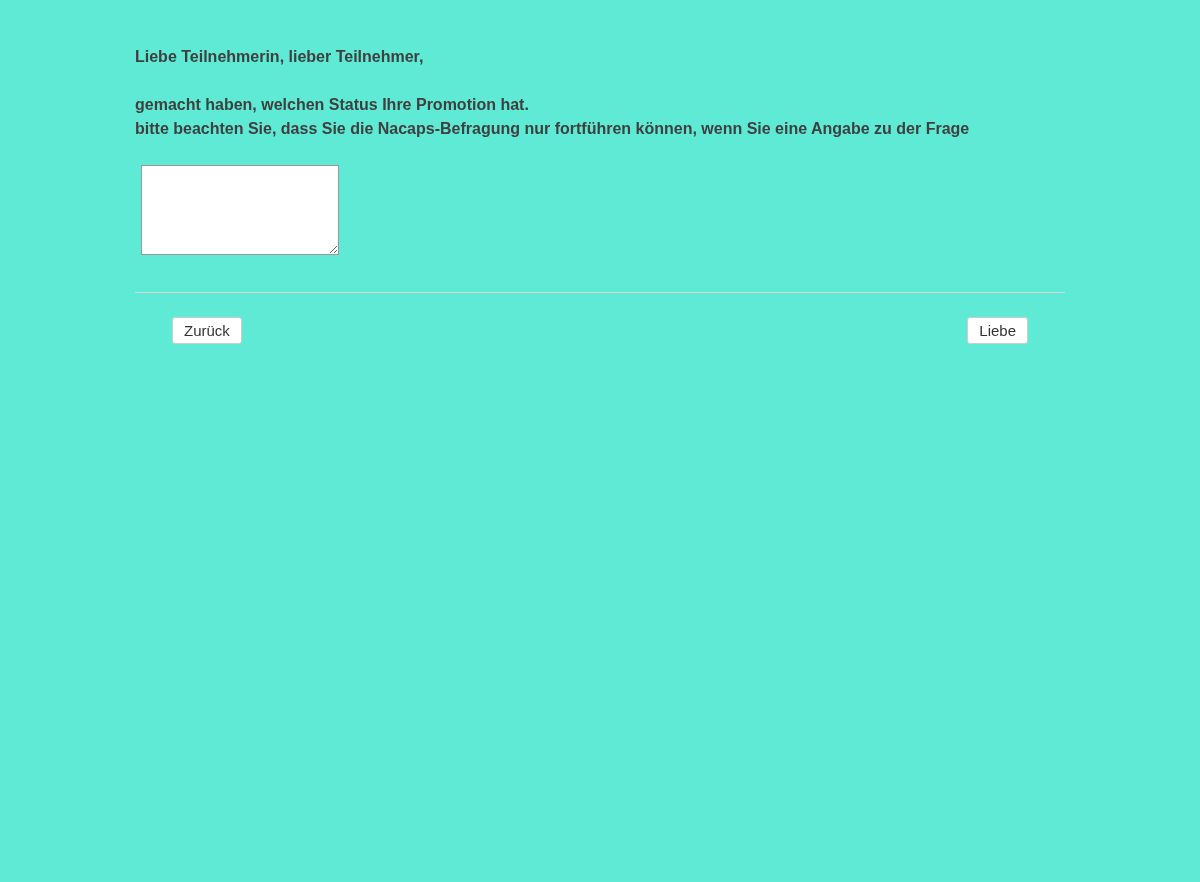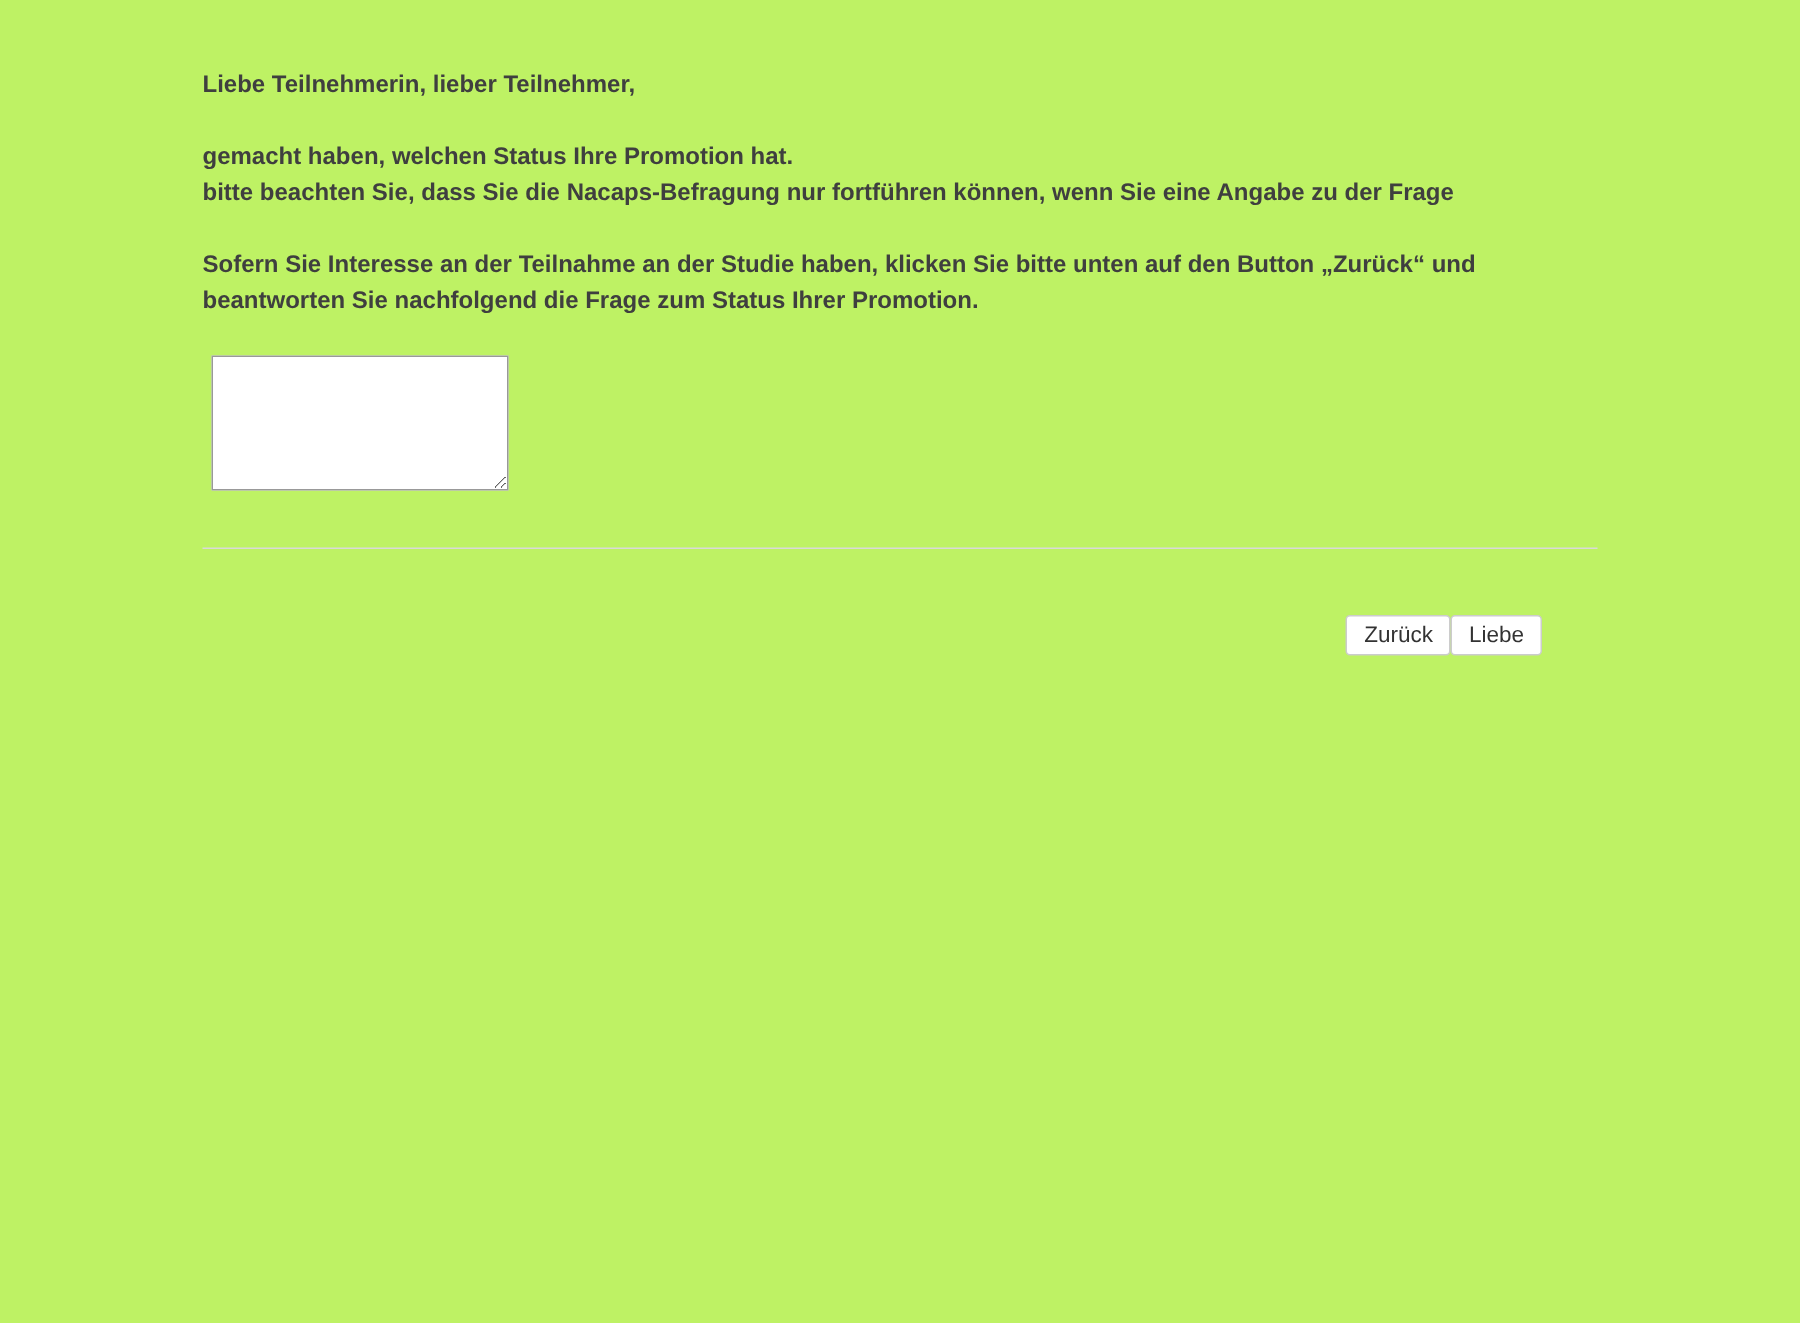--- a/index.html
+++ b/index.html
@@ -5,21 +5,21 @@
   * { box-sizing: border-box; }
   html, body {
     margin: 0;
     padding: 0;
     background: #ffffff;
     font-family: "Liberation Sans", sans-serif;
   }
   .page {
     width: 1200px;
     height: 882px;
-    background: #bef264;
+    background: #5eead4;
     overflow: hidden;
   }
   .container {
     width: 930px;
     margin: 0 auto;
     padding-top: 45px;
   }
   .para {
     margin: 0 0 24px 0;
     font-size: 16px;
@@ -45,24 +45,24 @@
     outline: none;
   }
   hr.divider {
     border: none;
     border-top: 1px solid #d9d9d9;
     margin: 33px 0 0 0;
     height: 0;
   }
   .button-row {
     display: flex;
-    justify-content: flex-end;
+    justify-content: space-between;
     align-items: center;
     padding: 0 37px;
-    margin-top: 44px;
+    margin-top: 24px;
   }
   .nav-button {
     font-family: "Liberation Sans", sans-serif;
     font-size: 15px;
     line-height: 17px;
     color: #333333;
     background: #ffffff;
     border: 1px solid #cccccc;
     border-radius: 3px;
     padding: 4px 11px;
@@ -77,24 +77,20 @@
 
     <p class="para">
       <span class="line">Liebe Teilnehmerin, lieber Teilnehmer,</span>
     </p>
 
     <p class="para">
       <span class="line">gemacht haben, welchen Status Ihre Promotion hat.</span>
       <span class="line">bitte beachten Sie, dass Sie die Nacaps-Befragung nur fortführen können, wenn Sie eine Angabe zu der Frage</span>
     </p>
 
-    <p class="para">
-      <span class="line">Sofern Sie Interesse an der Teilnahme an der Studie haben, klicken Sie bitte unten auf den Button „Zurück“ und</span>
-      <span class="line">beantworten Sie nachfolgend die Frage zum Status Ihrer Promotion.</span>
-    </p>
 
 
     <div class="comment-wrap">
       <textarea class="comment-box" placeholder="" style=""></textarea>
     </div>
 
     <hr class="divider">
 
     <div class="button-row">
       <button type="button" class="nav-button">Zurück</button>

